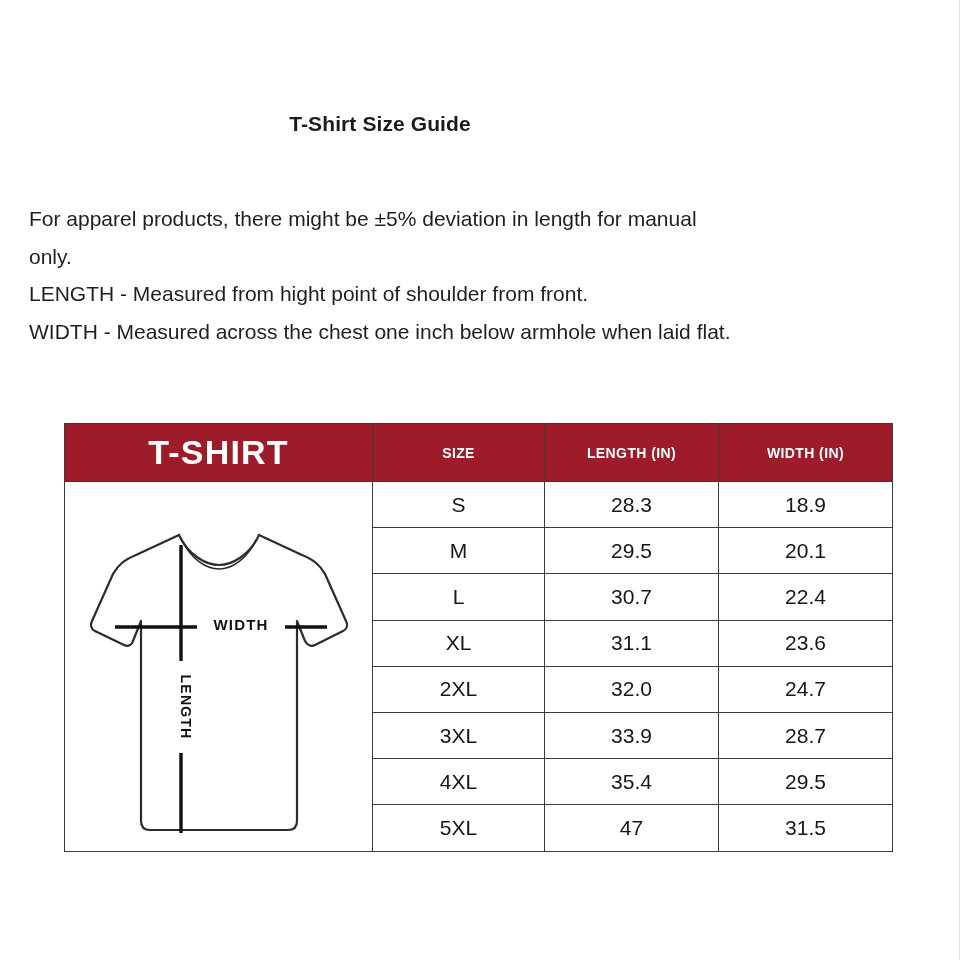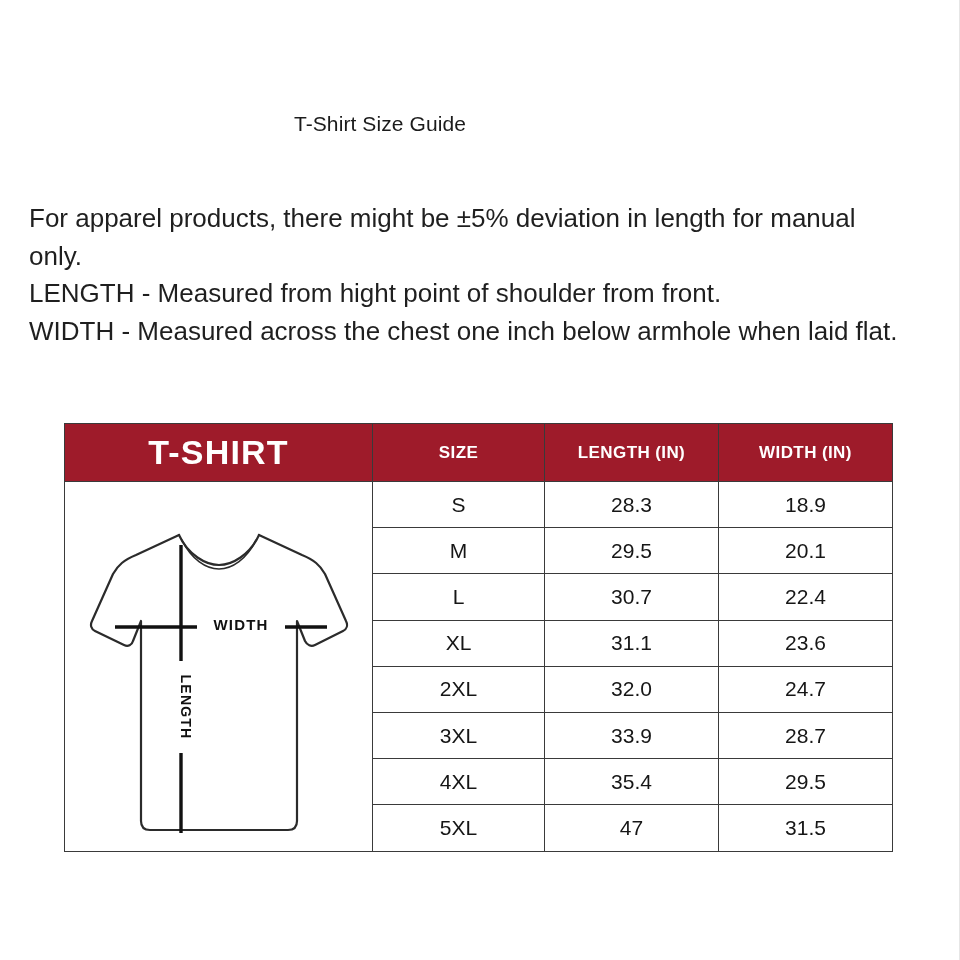--- a/index.html
+++ b/index.html
@@ -28,30 +28,30 @@
     height: 960px;
     background: #e6e6e6;
   }
   .title {
     position: absolute;
     top: 112px;
     left: 0;
     width: 760px;
     text-align: center;
     font-size: 21px;
-    font-weight: normal;
+    font-weight: bold;
     color: #1b1b1b;
     letter-spacing: 0.1px;
   }
   .intro {
     position: absolute;
     top: 200px;
     left: 29px;
     width: 880px;
-    font-size: 26px;
+    font-size: 21px;
     line-height: 37.5px;
     color: #1f1f1f;
     font-weight: 400;
   }
   .intro p {
     margin: 0;
   }
   .table-wrap {
     position: absolute;
     top: 423px;
@@ -67,21 +67,21 @@
   table.size-table td {
     border: 1px solid #3a3a3a;
     text-align: center;
     vertical-align: middle;
     padding: 0;
   }
   .hdr-row th {
     background: #9e1b2a;
     color: #ffffff;
     height: 57px;
-    font-size: 17px;
+    font-size: 14px;
     font-weight: bold;
     letter-spacing: 0.4px;
     border-color: #ffffff;
   }
   .hdr-row th.brand-cell {
     font-size: 34px;
     letter-spacing: 1.2px;
     border-left-color: #3a3a3a;
     border-top-color: #3a3a3a;
   }

